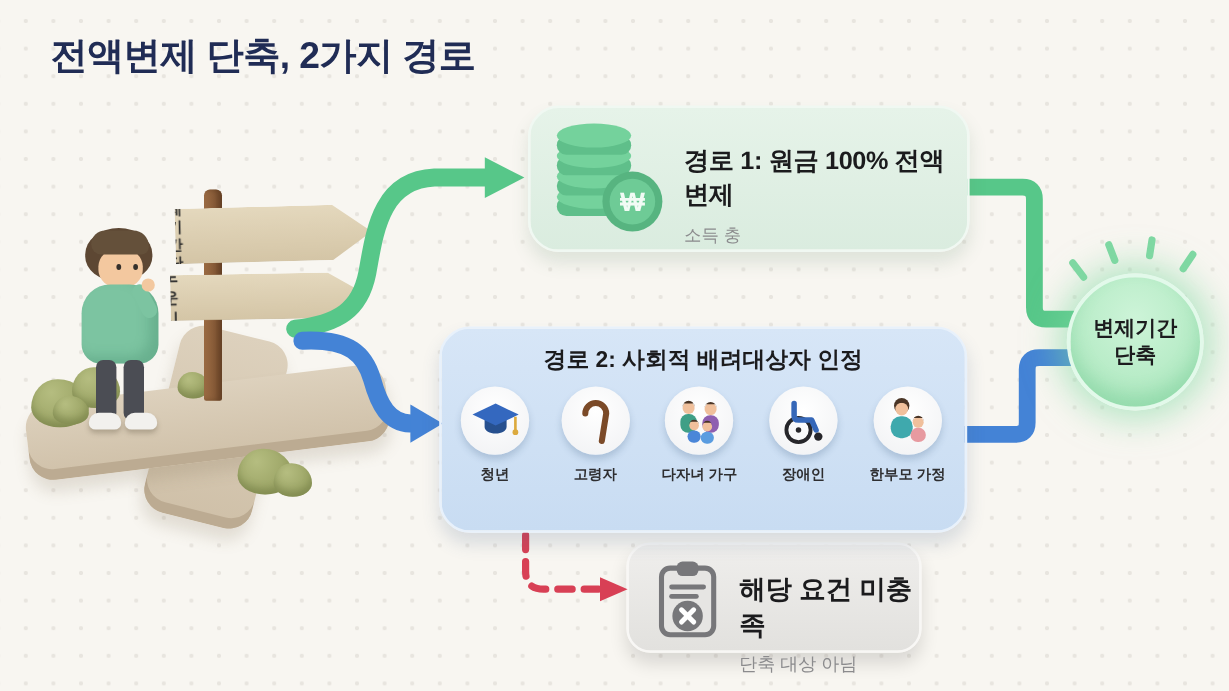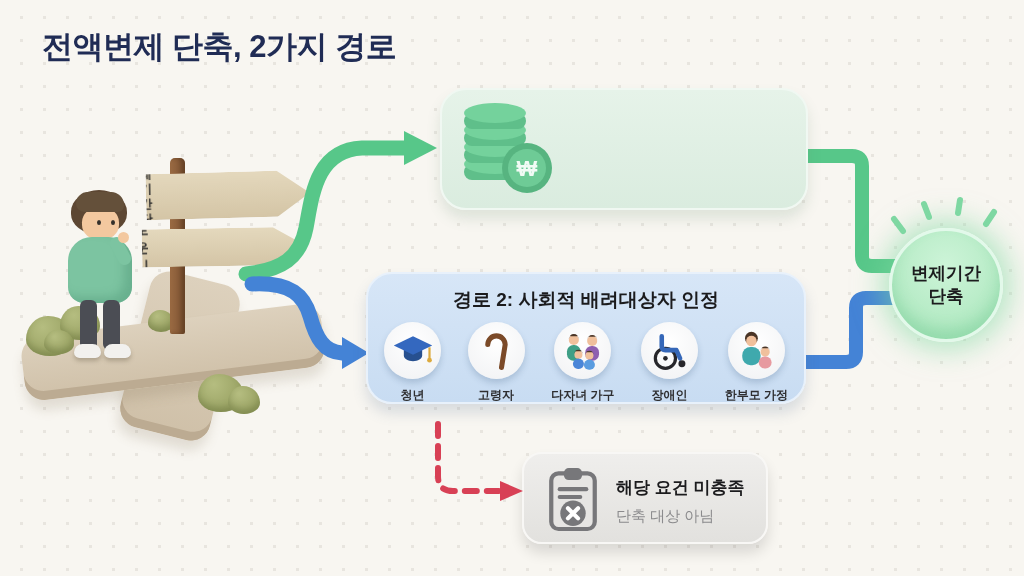--- a/index.html
+++ b/index.html
@@ -68,21 +68,21 @@
 
   
   .card { border-radius:26px; z-index:10; }
   .card-path1 { left:440px; top:88px; width:368px; height:122px;
     background:linear-gradient(#e6f3e9,#daecdf); border:2px solid #f0f8f2;
     box-shadow:0 9px 14px rgba(90,130,100,0.16); }
   .card-path1 .txt { left:128px; top:30px; }
   .card-title { font-size:21px; font-weight:800; color:#1b1b1d; letter-spacing:-0.3px; }
   .card-sub { font-size:14.5px; color:#8b8b8d; margin-top:11px; }
 
-  .card-path2 { left:366px; top:272px; width:440px; height:132px;
+  .card-path2 { left:366px; top:272px; width:440px; height:172px;
     background:linear-gradient(#d7e6f7,#c8dcf2); border:2px solid #e8f1fb;
     box-shadow:0 9px 14px rgba(70,100,140,0.18); }
   .card-path2 .p2-title { text-align:center; margin-top:13px; font-size:19px; font-weight:800; color:#1b1b1d; }
   .items-row { display:flex; justify-content:space-between; align-items:flex-start;
     padding:9px 16px 0 16px; }
   .benefit { display:flex; flex-direction:column; align-items:center; }
   .benefit .disc { width:57px; height:57px; border-radius:50%;
     background:radial-gradient(circle at 50% 35%,#ffffff,#f0f1f3);
     box-shadow:0 4px 6px rgba(50,80,120,0.22);
     display:flex; align-items:center; justify-content:center; }
@@ -94,21 +94,21 @@
     border:3px solid #e2f9ea;
     box-shadow:0 0 28px 8px rgba(126,216,160,0.55), inset 0 -10px 14px rgba(90,190,130,0.3);
     display:flex; flex-direction:column; align-items:center; justify-content:center;
     z-index:10; font-size:17.5px; font-weight:800; color:#1c1c1e; line-height:1.3; }
 
   
   .card-reject { left:522px; top:452px; width:246px; height:92px; border-radius:20px;
     background:linear-gradient(#efeeec,#e2e1de); border:2px solid #f8f7f5;
     box-shadow:0 9px 14px rgba(0,0,0,0.12); }
   .card-reject .txt { left:92px; top:22px; }
-  .rj-title { font-size:17px; font-weight:800; color:#1b1b1d; }
+  .rj-title { font-size:22px; font-weight:800; color:#1b1b1d; }
   .rj-sub { font-size:15px; color:#8b8b8d; margin-top:8px; }
 </style>
 </head>
 <body>
 
 <div class="abs page-title">전액변제 단축, 2가지 경로</div>
 
 <div>
   <div class="abs platform-arm arm-v"></div>
   <div class="abs platform-arm arm-h"></div>
@@ -177,20 +177,24 @@
         <ellipse cx="39" cy="45" rx="31" ry="10" fill="#74d29c"></ellipse>
       <rect x="8" y="28" width="62" height="16" rx="8" fill="#5fbf8a"></rect>
         <ellipse cx="39" cy="28" rx="31" ry="10" fill="#74d29c"></ellipse>
       <rect x="8" y="11" width="62" height="16" rx="8" fill="#5fbf8a"></rect>
         <ellipse cx="39" cy="11" rx="31" ry="10" fill="#74d29c"></ellipse>
       <circle cx="71" cy="66" r="25" fill="#57b480"></circle>
       <circle cx="71" cy="66" r="19" fill="#6ecb96"></circle>
       <text x="71" y="74" text-anchor="middle" font-size="22" font-weight="bold" fill="#f2fbf5">₩</text>
     </g>
   </svg>
+  <div class="abs txt">
+    <div class="card-title">경로 1: 원금 100% 전액변제</div>
+    <div class="card-sub">소득 충</div>
+  </div>
 </div>
 
 <div class="abs card card-path2">
   <div class="p2-title">경로 2: 사회적 배려대상자 인정</div>
   <div class="items-row">
 
     <div class="benefit">
       <div class="disc">
         <svg width="44" height="44" viewBox="0 0 48 48">
           <path d="M14 21 v8 c0 3.6 4.6 6.2 10 6.2 s10-2.6 10-6.2 v-8" fill="#27508f"></path>

